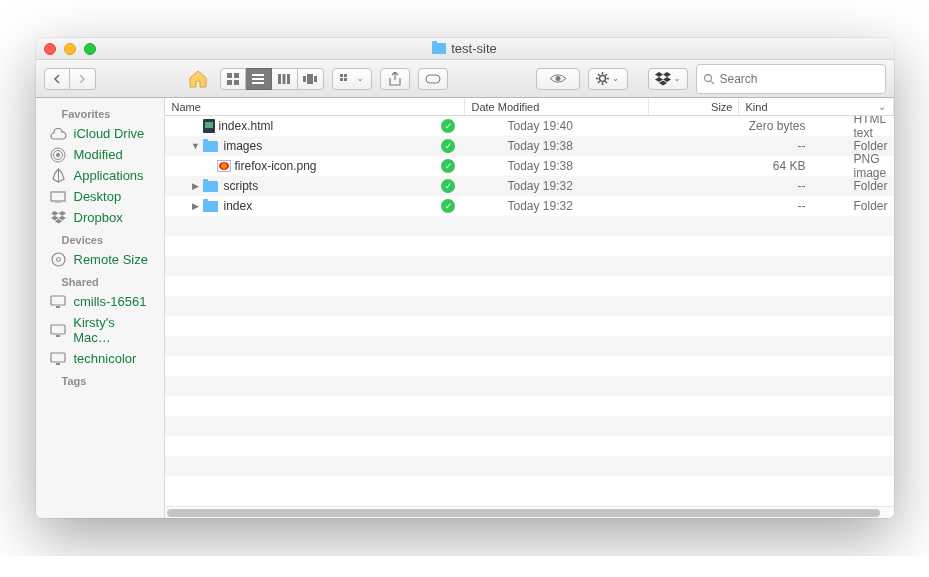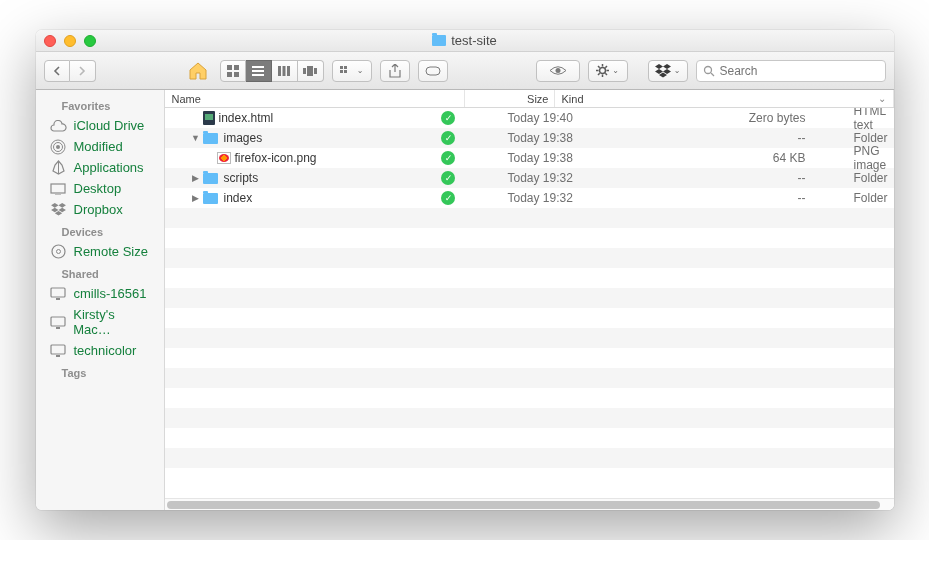--- a/index.html
+++ b/index.html
@@ -3,21 +3,21 @@
 <meta charset="utf-8">
 <style>
 * { margin: 0; padding: 0; box-sizing: border-box; font-family: -apple-system, "Helvetica Neue", Helvetica, Arial, sans-serif; }
 body { background: #fff; padding: 30px; }
 .window {
   width: 858px;
   background: #fff;
   border-radius: 6px;
   box-shadow: 0 20px 60px rgba(0,0,0,0.35), 0 0 0 1px rgba(0,0,0,0.05);
   overflow: hidden;
-  margin: 0 auto;
+  margin: 8px auto;
 }
 .titlebar {
   height: 22px;
   background: linear-gradient(#f6f6f6,#e8e8e8);
   border-bottom: 1px solid #d1d1d1;
   display: flex;
   align-items: center;
   position: relative;
 }
 .traffic { display: flex; gap: 8px; padding-left: 8px; }
@@ -53,21 +53,21 @@
 .tbtn.mid { border-left: none; }
 .tbtn.solo { border-radius: 4px; }
 .tbtn.active { background: #7c7c7c; color: #fff; border-color:#6a6a6a;}
 .tbtn.nav { width: 26px; }
 .tbtn.view { width: 26px; }
 .tbtn.wide { width: 40px; }
 .tbtn.wider { width: 44px; }
 .spacer8 { width: 4px; }
 .flex1 { flex: 1; }
 .search {
-  width: 190px; height: 22px;
+  width: 190px; height: 30px;
   background: #fff; border: 1px solid #c7c7c7; border-radius: 4px;
   display: flex; align-items: center; padding: 0 6px; gap: 5px;
 }
 .search input { border: none; outline: none; font-size: 12px; width: 100%; background: transparent; color: #333; }
 .search .mag { color: #9a9a9a; font-size: 12px; }
 
 .body { display: flex; height: 420px; }
 .sidebar {
   width: 148px;
   background: #f6f6f6;
@@ -343,20 +343,21 @@
             </svg>
           </span>
           <span>technicolor</span>
         </div>
         <div class="side-head">Tags</div>
       </div>
 
     <div class="main">
       <div class="colhead">
         <div class="col-name">Name</div>
+        <div class="col-date">Date Modified</div>
         <div class="col-size">Size</div>
         <div class="col-kind">Kind</div>
       </div>
       <div class="rows" id="rows">
           <div class="row">
             <div class="c c-name">
               <span class="indent0"></span>
               <span class="disc"></span>
               <span class="fic html"></span>
               <span>index.html</span>

